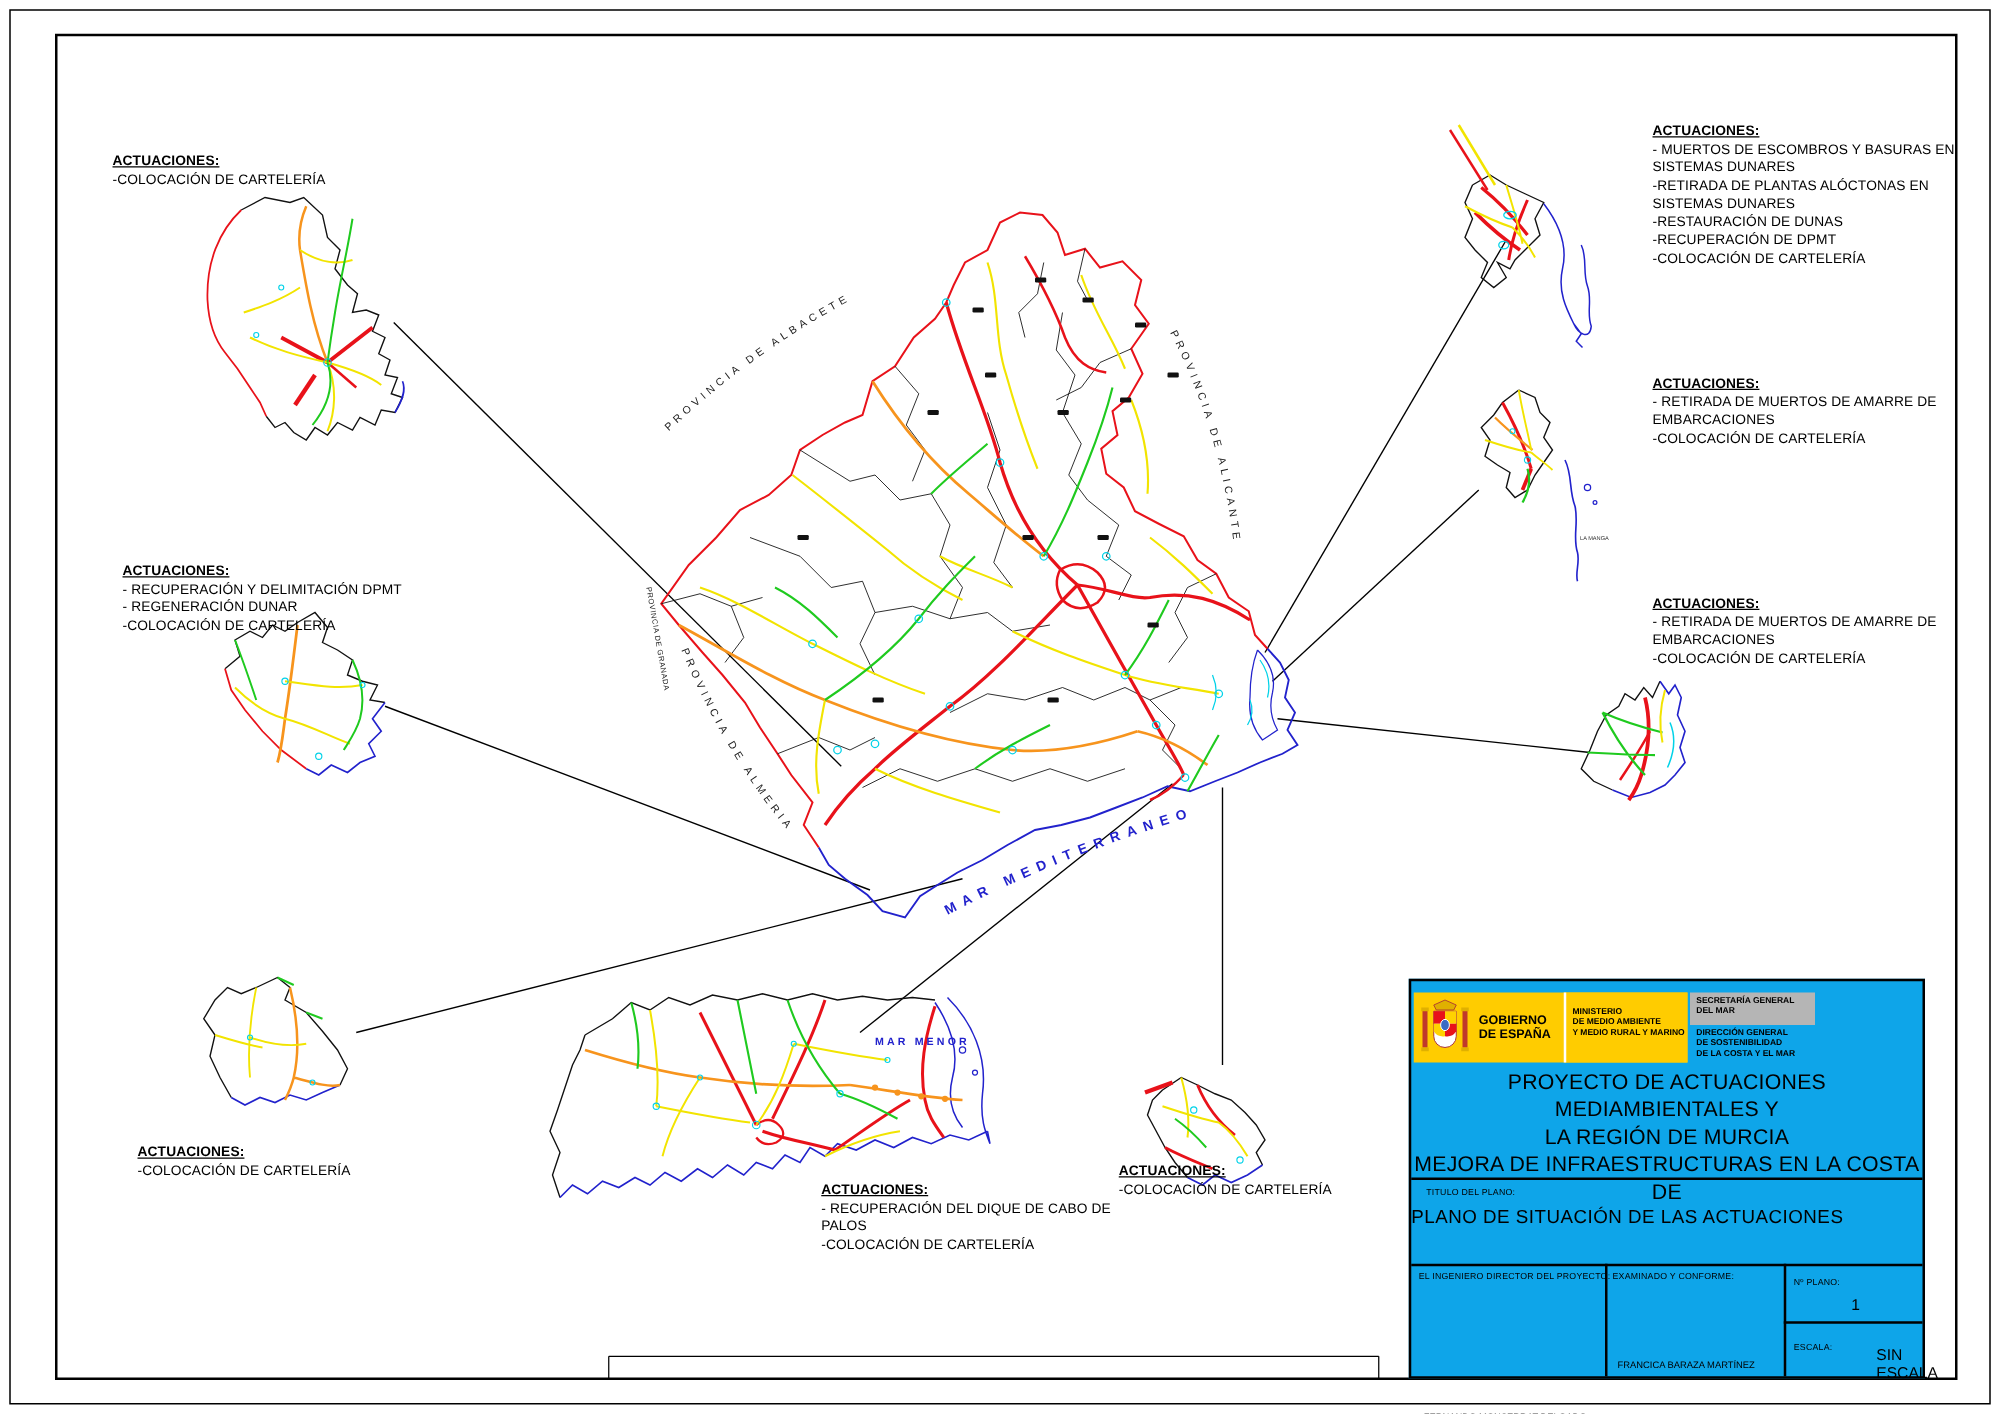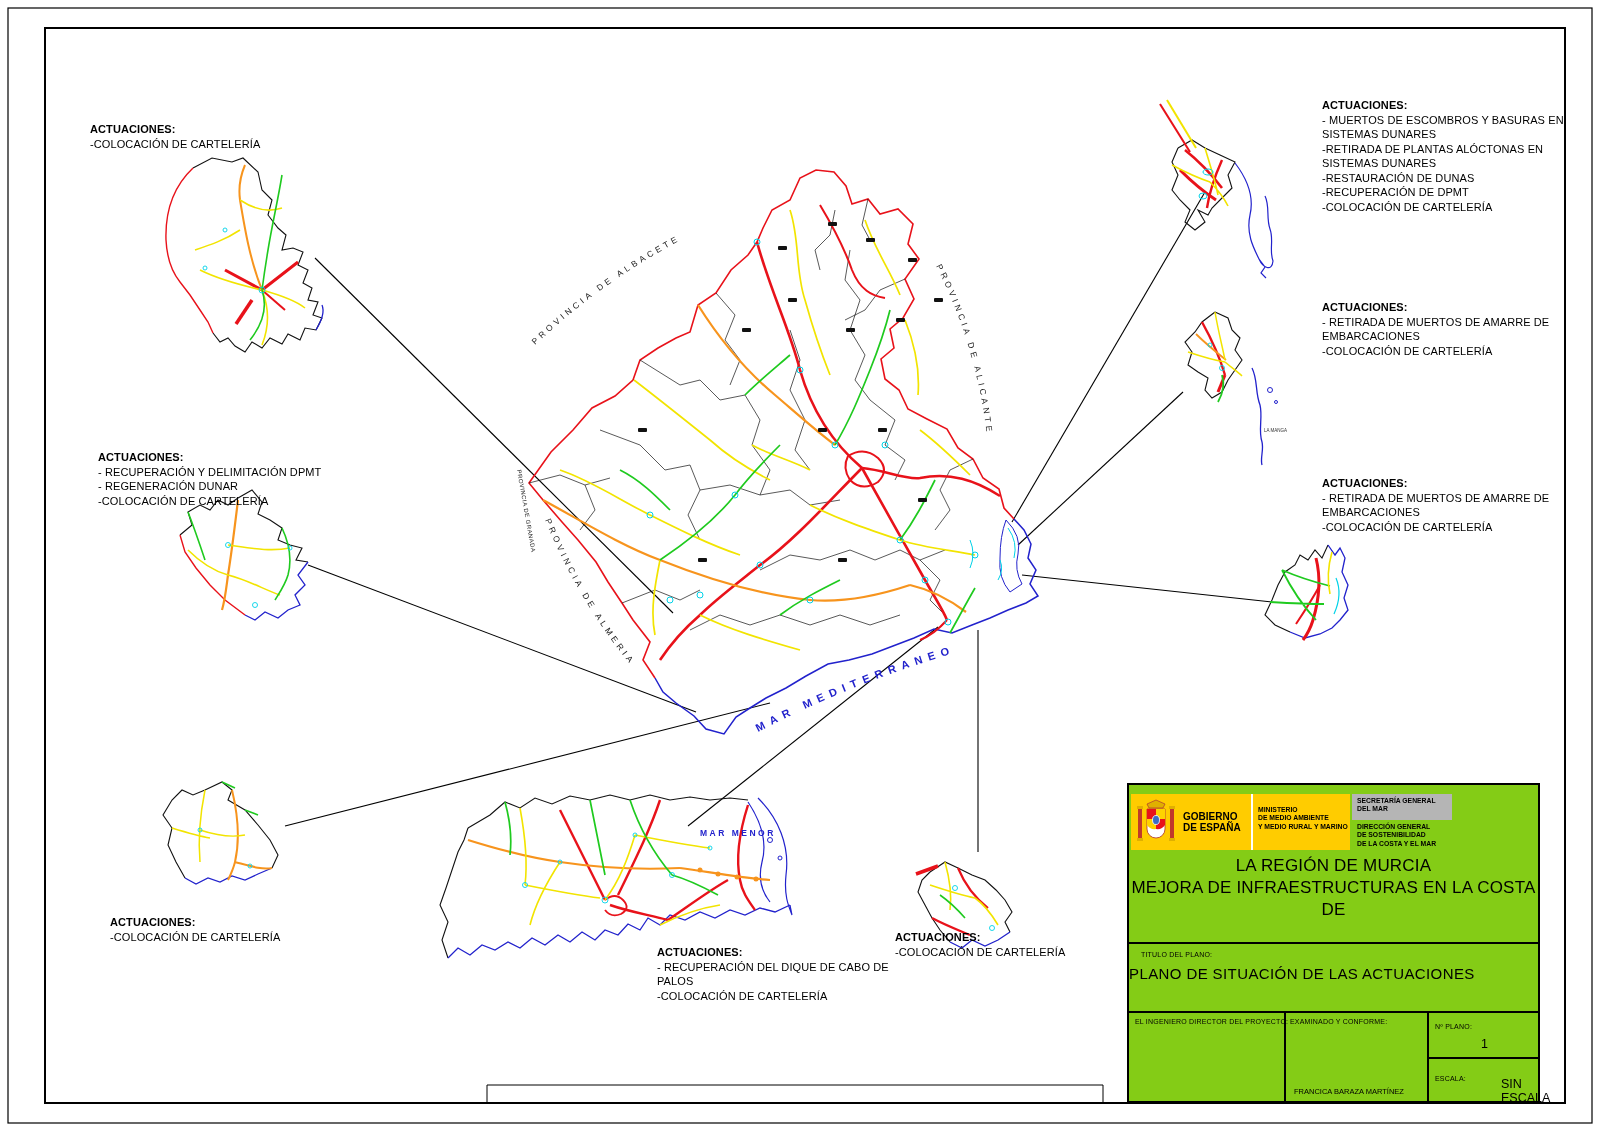--- a/index.html
+++ b/index.html
@@ -2,25 +2,25 @@
 <html><head>
 <meta charset="utf-8">
 <style>
   html,body{margin:0;padding:0;}
   body{width:1600px;height:1131px;position:relative;background:#fff;
        font-family:"Liberation Sans",sans-serif;color:#000;overflow:hidden;}
   .abs{position:absolute;}
   svg{display:block;}
   
   .callout{position:absolute;font-size:11px;line-height:1.32;letter-spacing:.1px;}
-  .callout .t{font-weight:bold;white-space:nowrap;}
+  .callout .t{font-weight:bold;text-decoration:underline;white-space:nowrap;}
   .callout .l{white-space:nowrap;}
   
   .tblock{position:absolute;left:1127px;top:783px;width:413px;height:320px;
-          background:#84cc16;border:2px solid #000;box-sizing:border-box;}
+          background:#0ea5e9;border:2px solid #000;box-sizing:border-box;}
   .tblock .line{position:absolute;background:#000;}
   .logoband{position:absolute;left:2px;top:9px;height:56px;width:406px;}
   .gobband{position:absolute;left:0;top:0;width:219px;height:56px;background:#fc0;display:flex;align-items:center;}
   .gobtxt{font-weight:bold;font-size:10px;line-height:1.15;margin-left:6px;}
   .minband{position:absolute;left:120px;top:0;width:99px;height:56px;background:#fc0;border-left:2px solid #fff;
            font-weight:bold;font-size:6.8px;line-height:1.25;padding:12px 0 0 5px;box-sizing:border-box;}
   .secband{position:absolute;left:221px;top:0;width:100px;height:26px;background:#b5b5b5;
            font-weight:bold;font-size:6.8px;line-height:1.25;padding:3px 0 0 5px;box-sizing:border-box;}
   .dirband{position:absolute;left:221px;top:28px;width:100px;height:28px;
            font-weight:bold;font-size:6.8px;line-height:1.25;padding:1px 0 0 5px;box-sizing:border-box;}
@@ -387,20 +387,21 @@
       <div>DEL MAR</div>
     </div>
     <div class="dirband">
       <div>DIRECCIÓN GENERAL</div>
       <div>DE SOSTENIBILIDAD</div>
       <div>DE LA COSTA Y EL MAR</div>
     </div>
   </div>
 
   <div class="ptitle">
+    <div>PROYECTO DE ACTUACIONES MEDIAMBIENTALES Y</div>
     <div>LA REGIÓN DE MURCIA</div>
     <div>MEJORA DE INFRAESTRUCTURAS  EN LA COSTA DE</div>
   </div>
 
   <div class="line" style="left:0;top:157px;width:409px;height:1.5px;"></div>
   <div class="lbl" style="left:12px;top:166px;">TITULO DEL PLANO:</div>
   <div class="planotitle">PLANO DE SITUACIÓN DE LAS ACTUACIONES</div>
 
   <div class="line" style="left:0;top:226px;width:409px;height:1.5px;"></div>
   <div class="line" style="left:155px;top:226px;width:1.5px;height:90px;"></div>

